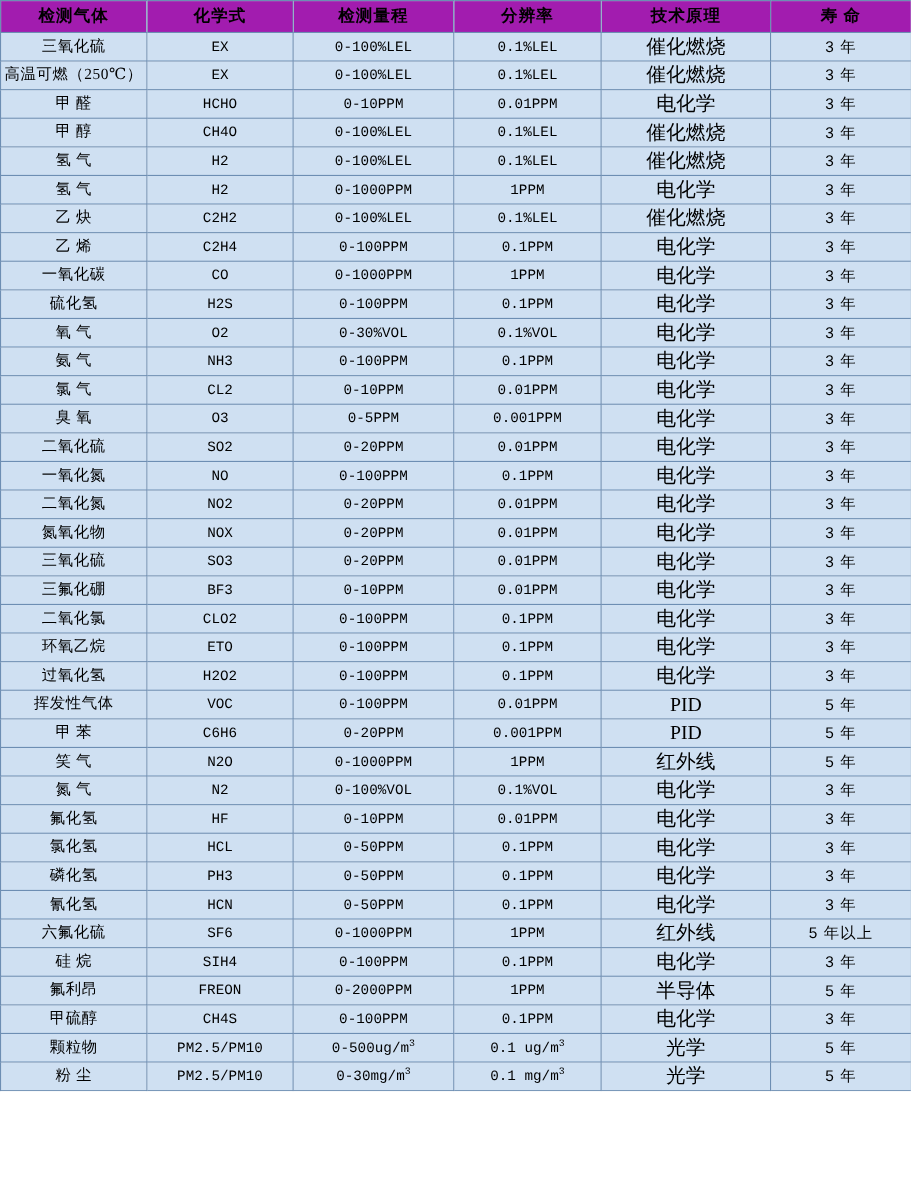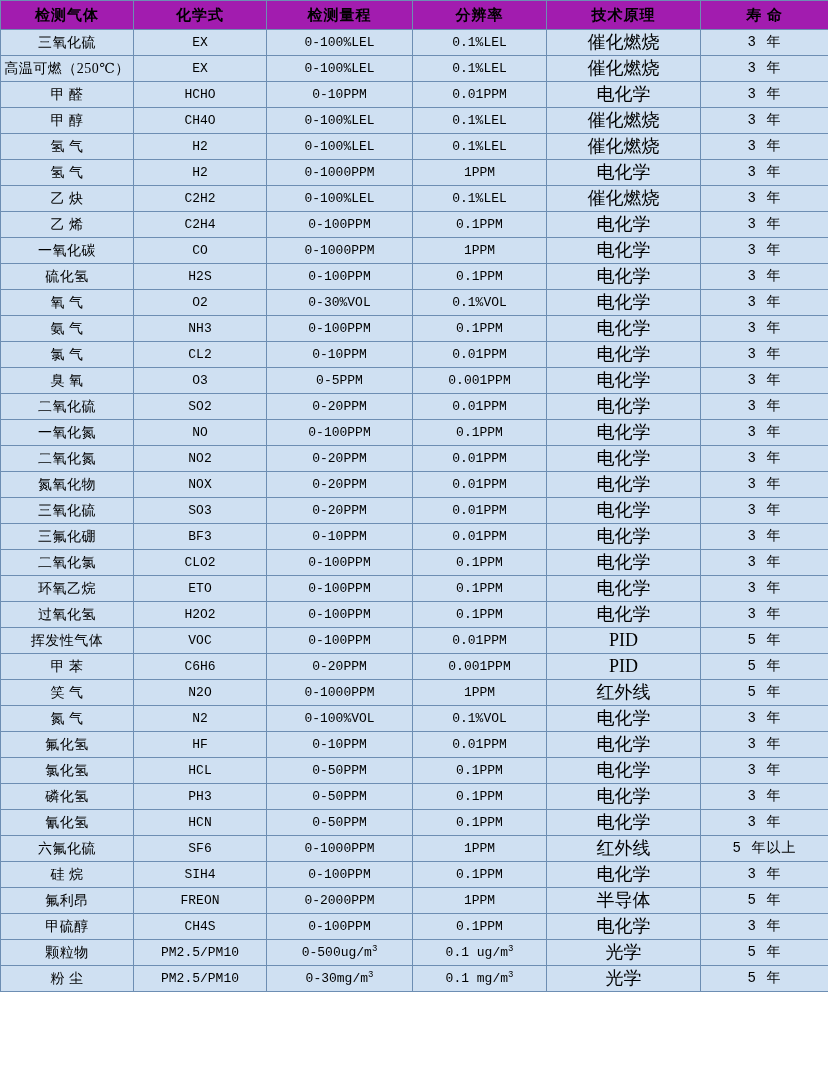--- a/index.html
+++ b/index.html
@@ -61,21 +61,21 @@
     font-family: "Liberation Mono", "DejaVu Sans Mono", monospace;
   }
   td.principle,
   td.gas-name {
     font-family: "Liberation Serif", "DejaVu Serif", serif;
   }
   td.principle {
     font-size: 18px;
   }
   td.life {
-    font-family: Liberation Mono, monospace;
+    font-family: Liberation Sans, sans-serif;
     font-size: 14px;
     letter-spacing: 1px;
   }
   sup {
     font-size: 9px;
     vertical-align: super;
     line-height: 0;
   }
 </style>
 </head>

